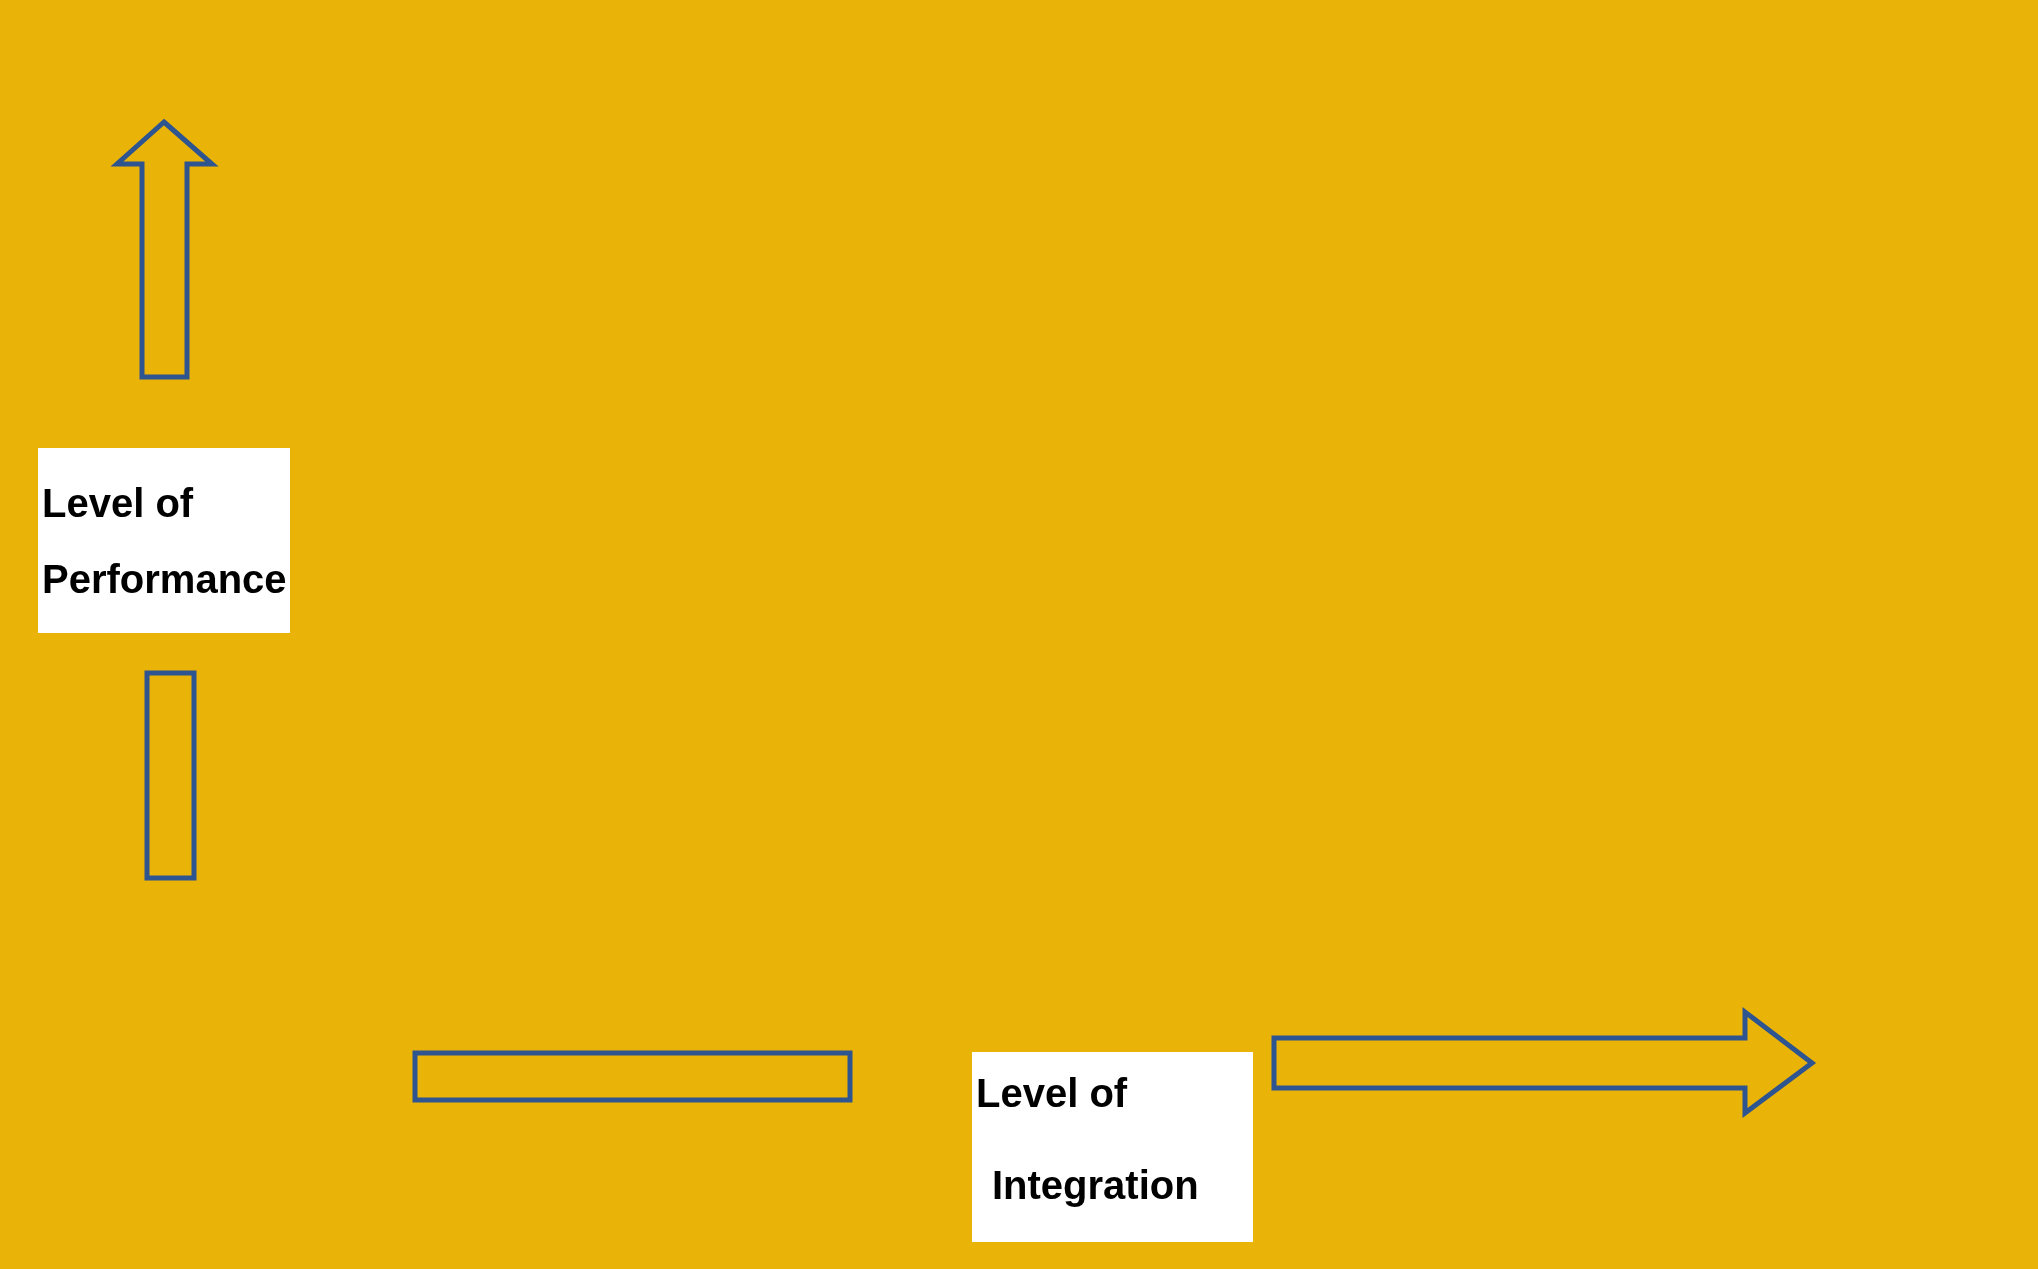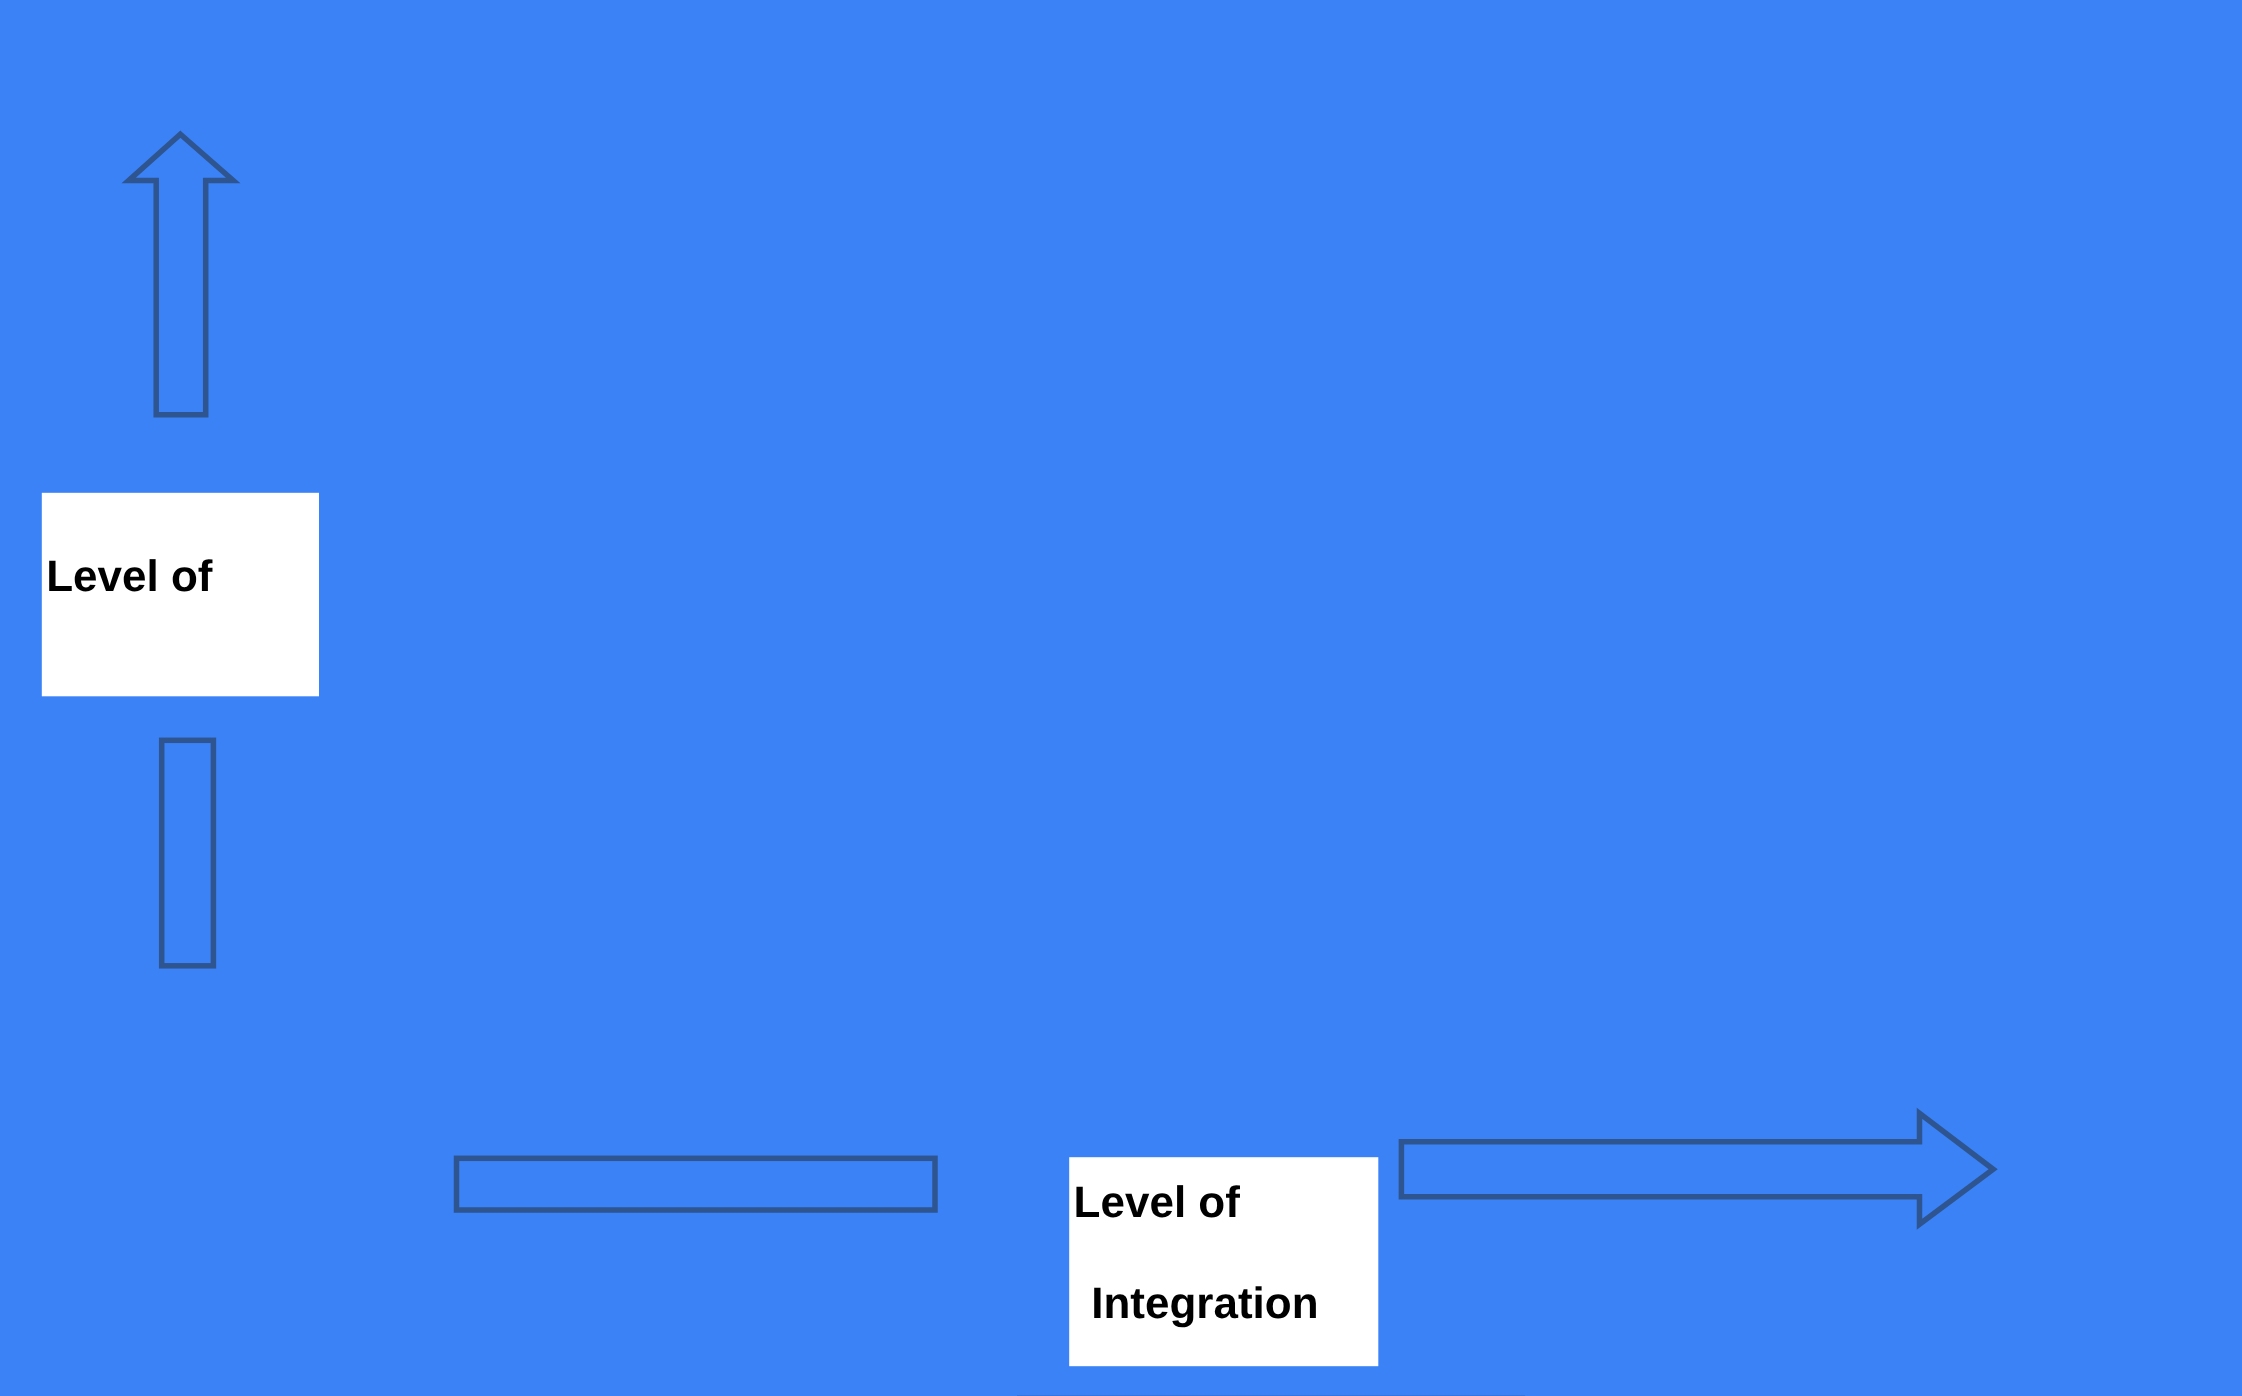--- a/index.html
+++ b/index.html
@@ -63,35 +63,36 @@
   }
   #integ-label .label-line {
     font-size: 40px;
   }
   #integ-label .label-line.first  { margin: 0 0 34px 0; }
   #integ-label .label-line.second { margin: 16px; }
 </style>
 </head>
 <body>
 
-<div id="canvas" style="background: #3b82f6;">
+<div id="canvas" style="background: #eab308;">
 
   <svg class="svg-layer" viewBox="0 0 2038 1269" xmlns="http://www.w3.org/2000/svg">
 
     <path d="M 164 122 L 212 164 L 187 164 L 187 377 L 142 377 L 142 164 L 117 164 Z" fill="none" stroke="#2E5590" stroke-width="5" stroke-linejoin="miter"></path>
 
     <rect x="147" y="673" width="47" height="205" fill="none" stroke="#2E5590" stroke-width="5"></rect>
 
     <rect x="415" y="1053" width="435" height="47" fill="none" stroke="#2E5590" stroke-width="5"></rect>
 
     <path d="M 1274 1038 L 1745 1038 L 1745 1012 L 1812 1063 L 1745 1113 L 1745 1088 L 1274 1088 Z" fill="none" stroke="#2E5590" stroke-width="5" stroke-linejoin="miter"></path>
   </svg>
 
   <div class="label-box" id="perf-label" style="background: rgb(255, 255, 255); color: rgb(0, 0, 0);">
     <span class="label-line first">Level of</span>
+    <span class="label-line second">Performance</span>
   </div>
 
   <div class="label-box" id="integ-label" style="background: rgb(255, 255, 255); color: rgb(0, 0, 0);">
     <span class="label-line first">Level of</span>
     <span class="label-line second">Integration</span>
   </div>
 
 </div>
 
 </body></html>

